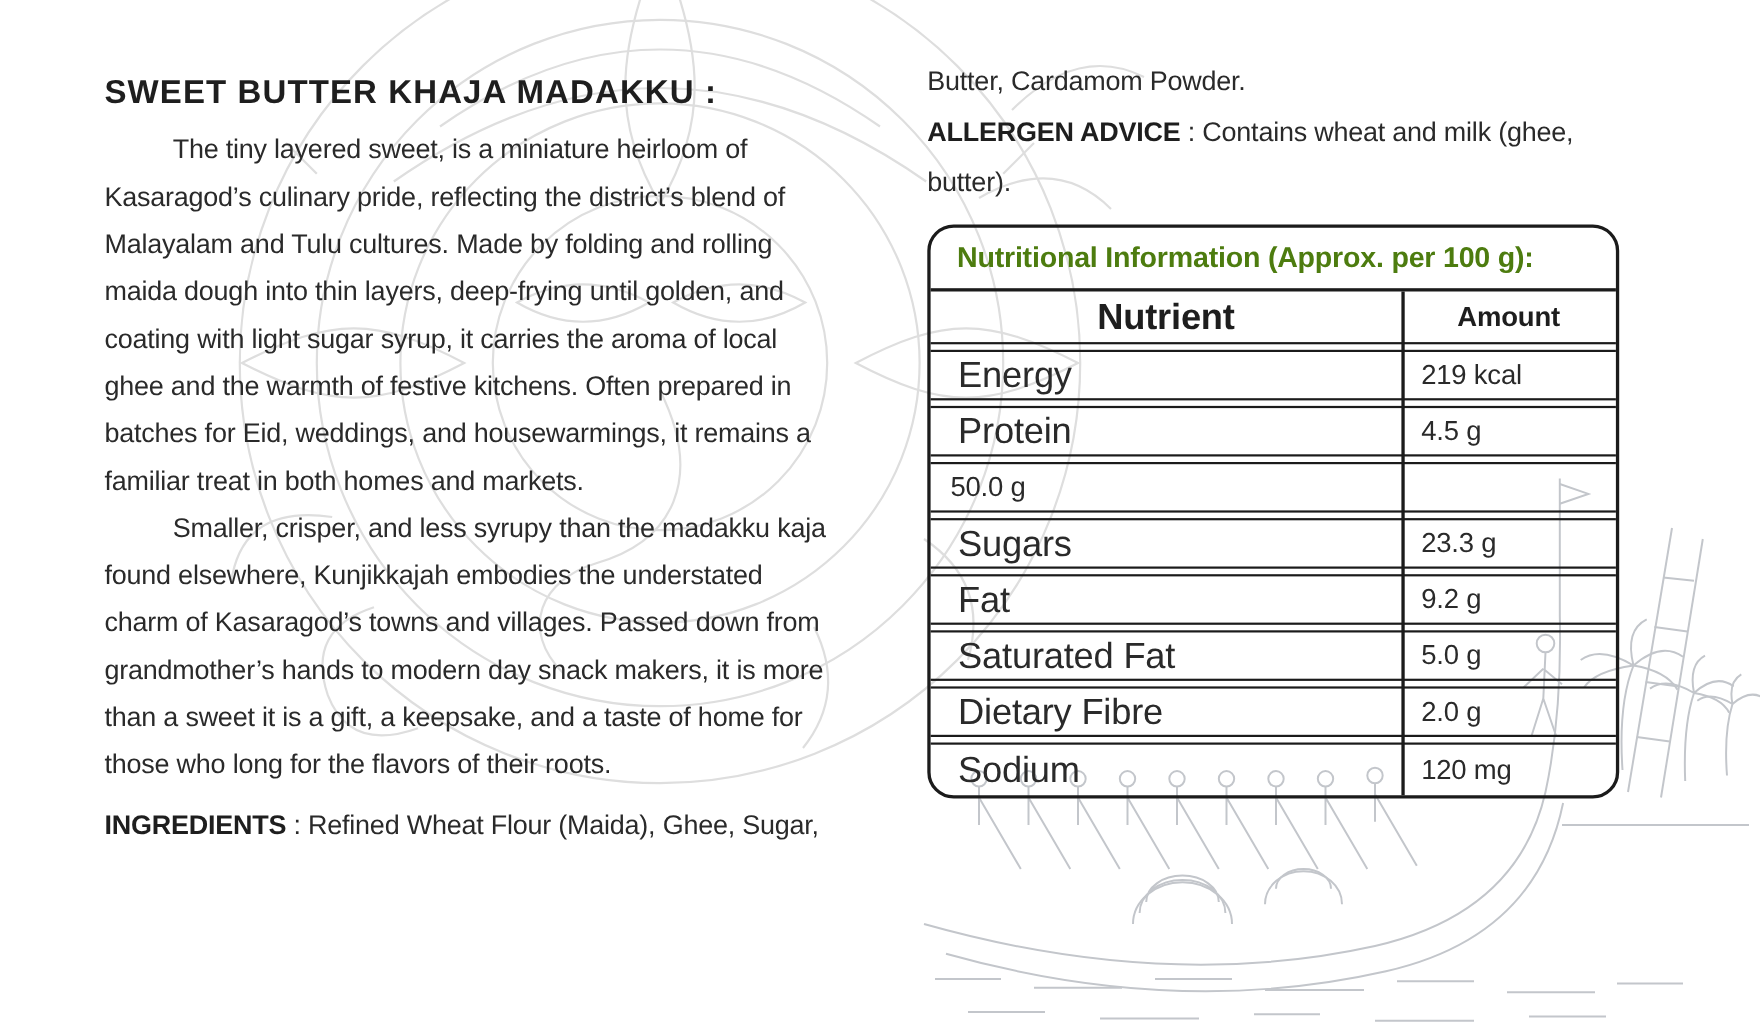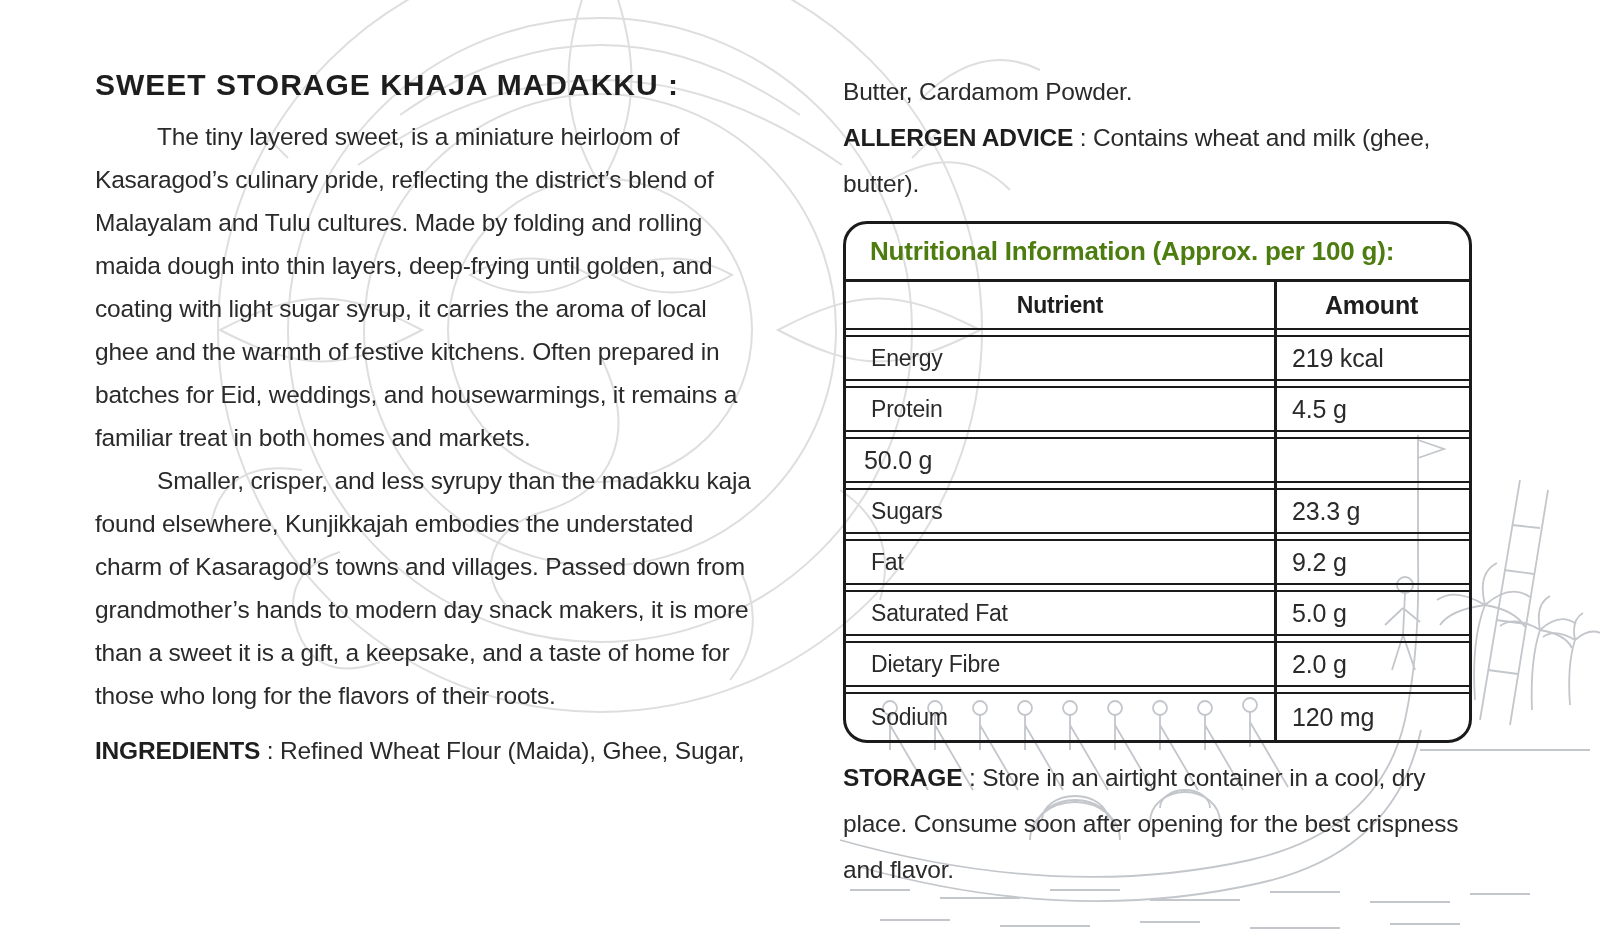--- a/index.html
+++ b/index.html
@@ -10,21 +10,21 @@
   }
   .page{position:relative;width:1600px;height:941px;background:#ffffff;}
 
   
   .wm{position:absolute;z-index:0;pointer-events:none;}
   .wm-mandala{left:40px;top:-70px;}
   .wm-boat{left:820px;top:420px;}
 
   
   .col-left{position:absolute;left:95px;top:68px;width:664px;z-index:2;}
-  .col-right{position:absolute;left:843px;top:69px;width:632px;z-index:2;}
+  .col-right{position:absolute;left:843px;top:52px;width:632px;z-index:2;}
 
   h1.title{
     font-size:30px;font-weight:700;letter-spacing:1px;
     margin:0 0 13px 0;color:#1e1e1e;
   }
   p.body{
     font-size:24.5px;line-height:43px;margin:0;
     letter-spacing:-0.2px;
   }
   .col-right p.body{line-height:46px;}
@@ -43,21 +43,21 @@
     font-weight:700;font-size:26px;letter-spacing:-0.2px;color:#4d7c0f;
     border-bottom:3px solid #1b1b1b;
   }
   .t-rows{display:flex;flex-direction:column;gap:5px;}
   .t-row{
     display:flex;align-items:center;min-height:42px;
     border-top:2px solid #1b1b1b;border-bottom:2px solid #1b1b1b;
   }
   .t-row:first-child{border-top:none;}
   .t-row:last-child{border-bottom:none;min-height:46px;}
-  .c1{width:428px;box-sizing:border-box;padding-left:25px;font-size:23px;letter-spacing:-0.2px;}
+  .c1{width:428px;box-sizing:border-box;padding-left:25px;font-size:33px;letter-spacing:-0.2px;}
   .c2{flex:1;box-sizing:border-box;padding-left:18px;font-size:25px;letter-spacing:-0.2px;}
   .t-head .c1,.t-head .c2{
     font-weight:700;text-align:center;padding-left:0;color:#1e1e1e;
   }
   .t-head{min-height:46px;}
   .vline{
     position:absolute;left:428px;top:58px;bottom:0;width:3px;
     background:#1b1b1b;
   }
 </style>
@@ -137,21 +137,21 @@
       <path d="M665,185 q-30,-18 -48,-5 M665,185 q-8,-32 12,-42 M665,185 q25,-22 45,-8 M665,185 q30,5 40,22 M665,185 q-35,5 -45,20"></path>
       <path d="M712,290 q-2,-50 8,-80"></path>
       <path d="M720,210 q-25,-15 -40,-4 M720,210 q-5,-26 10,-34 M720,210 q20,-18 36,-6 M720,210 q25,4 32,18"></path>
       <path d="M750,285 q-3,-40 5,-65"></path>
       <path d="M755,220 q-20,-12 -32,-3 M755,220 q-4,-20 8,-27 M755,220 q16,-14 29,-5"></path>
       <path d="M600,330 H770"></path>
     </g>
   </svg>
 
   <div class="col-left">
-    <h1 class="title">SWEET STORAGE KHAJA MADAKKU :</h1>
+    <h1 class="title">SWEET BUTTER KHAJA MADAKKU :</h1>
 
     <p class="body indent">The tiny layered sweet, is a miniature heirloom of Kasaragod’s culinary pride, reflecting the district’s blend of Malayalam and Tulu cultures. Made by folding and rolling maida dough into thin layers, deep-frying until golden, and coating with light sugar syrup, it carries the aroma of local ghee and the warmth of festive kitchens. Often prepared in batches for Eid, weddings, and housewarmings, it remains a familiar treat in both homes and markets.</p>
 
     <p class="body indent">Smaller, crisper, and less syrupy than the madakku kaja found elsewhere, Kunjikkajah embodies the understated charm of Kasaragod’s towns and villages. Passed down from grandmother’s hands to modern day snack makers, it is more than a sweet  it is a gift, a keepsake, and a taste of home for those who long for the flavors of their roots.</p>
 
     <p class="body ingredients-line"><span class="lbl">INGREDIENTS</span><span> : Refined Wheat Flour (Maida), Ghee, Sugar,</span></p>
   </div>
 
   <div class="col-right">
     <p class="body">Butter, Cardamom Powder.</p>
@@ -193,16 +193,15 @@
           <div class="c2">2.0 g</div>
         </div>
         <div class="t-row">
           <div class="c1">Sodium</div>
           <div class="c2">120 mg</div>
         </div>
       </div>
       <div class="vline"></div>
     </div>
 
-    <p class="body storage-line"><span class="lbl">STORAGE</span><span> : Store in an airtight container in a cool, dry place. Consume soon after opening for the best crispness and flavor.</span></p>
   </div>
 
 </div>
 
 </body></html>

